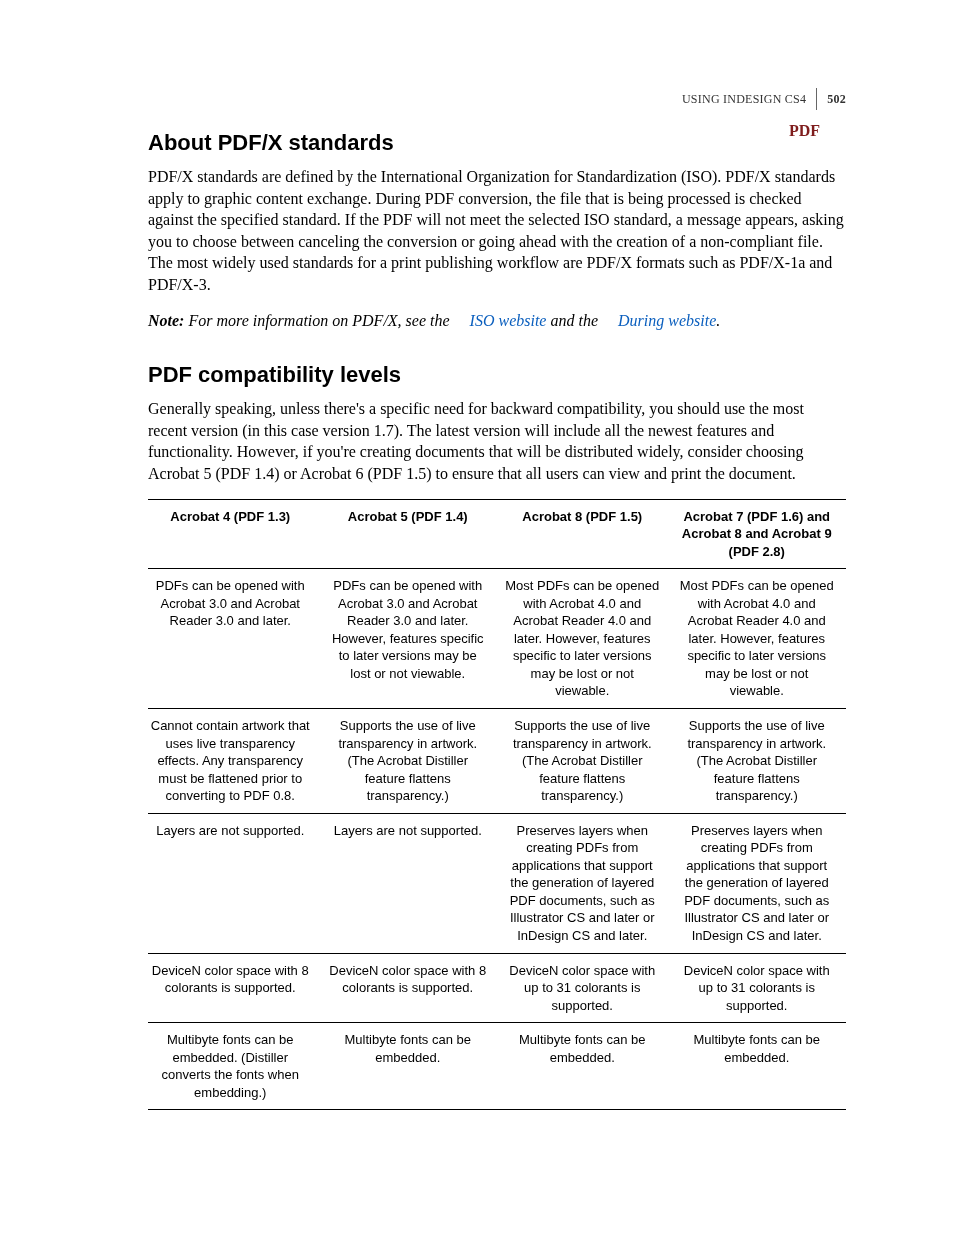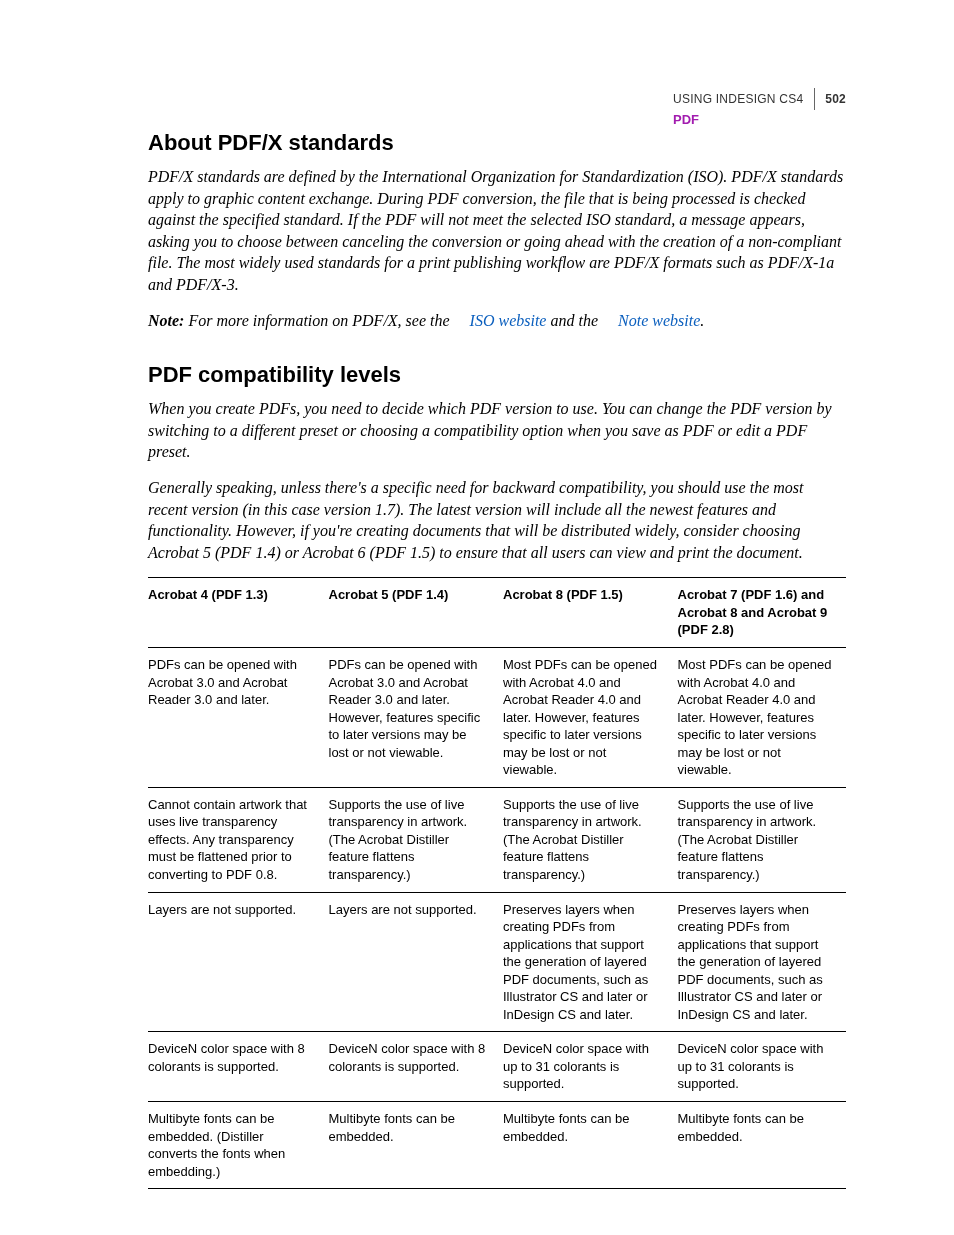--- a/index.html
+++ b/index.html
@@ -1,53 +1,52 @@
 <!DOCTYPE html>
 <html><head>
 <meta charset="utf-8">
 <style>
   html,body{margin:0;padding:0;background:#fff;font-family:"Minion Pro","Times New Roman",Georgia,serif;color:#000;}
   .page{width:954px;min-height:1235px;margin:0 auto;position:relative;box-sizing:border-box;padding:88px 108px 80px 148px;}
-  .running-head{position:absolute;top:88px;right:108px;font-family:Liberation Sans, sans-serif;}
+  .running-head{position:absolute;top:88px;right:108px;text-align:right;font-family:Liberation Serif, serif;}
   .running-head .line{font-size:12px;color:#333;letter-spacing:.02em;}
   .running-head .pnum{font-weight:700;}
   .running-head .divider{display:inline-block;border-left:1px solid #666;height:22px;vertical-align:middle;margin:0 6px 0 6px;}
-  .running-head .sec{font-size:13px;font-weight:700;color:#a21caf;display:block;margin-top:2px;padding-right:26px;}
+  .running-head .sec{font-size:16px;font-weight:700;color:#7f1d1d;display:block;margin-top:12px;padding-right:26px;}
   h2{font-family:"Myriad Pro","Segoe UI",Arial,sans-serif;font-weight:700;font-size:22px;margin:0 0 10px 0;color:#000;}
   h2.first{margin-top:42px;}
   h2.second{margin-top:31px;}
-  p{font-size:16px;line-height:1.35;margin:0 0 14px 0;text-align:left;font-style:italic;}
+  p{font-size:16px;line-height:1.35;margin:0 0 14px 0;text-align:left;}
   .note-label{font-weight:700;font-style:italic;margin-top:43px;}
   .note{font-style:italic;}
   a.link{color:#0b5fbe;text-decoration:none;margin-left:16px;}
   table.compat{width:100%;border-collapse:collapse;margin-top:10px;font-family:"Myriad Pro","Segoe UI",Arial,sans-serif;table-layout:fixed;border-top:1px solid #000;border-bottom:1px solid #000;}
-  table.compat th,table.compat td{border-top:1px solid #000;border-bottom:1px solid #000;padding:8px 10px 8px 6px;font-size:13px;line-height:1.35;text-align:left;vertical-align:top;}
+  table.compat th,table.compat td{border-top:1px solid #000;border-bottom:1px solid #000;padding:8px 10px 8px 6px;font-size:13px;line-height:1.35;text-align:center;vertical-align:top;}
   table.compat th{font-weight:700;}
   table.compat th:nth-child(1),table.compat td:nth-child(1){padding-left:0;}
 </style>
 </head>
 <body>
 
 <div class="page">
 
   <div class="running-head">
     <span class="line">USING INDESIGN CS4</span>
     <span class="divider"></span>
     <span class="line pnum">502</span>
     <span class="sec">PDF</span>
   </div>
 
   <h2 class="first">About PDF/X standards</h2>
   <p>PDF/X standards are defined by the International Organization for Standardization (ISO). PDF/X standards apply to graphic content exchange. During PDF conversion, the file that is being processed is checked against the specified standard. If the PDF will not meet the selected ISO standard, a message appears, asking you to choose between canceling the conversion or going ahead with the creation of a non-compliant file. The most widely used standards for a print publishing workflow are PDF/X formats such as PDF/X-1a and PDF/X-3.</p>
   <p class="note">
-    <span class="note-label">Note:</span><span> For more information on PDF/X, see the </span><a href="#" class="link">ISO website</a><span> and the </span><a href="#" class="link">Note website</a><span>.</span>
+    <span class="note-label">Note:</span><span> For more information on PDF/X, see the </span><a href="#" class="link">ISO website</a><span> and the </span><a href="#" class="link">During website</a><span>.</span>
   </p>
 
   <h2 class="second">PDF compatibility levels</h2>
-  <p>When you create PDFs, you need to decide which PDF version to use. You can change the PDF version by switching to a different preset or choosing a compatibility option when you save as PDF or edit a PDF preset.</p>
   <p>Generally speaking, unless there's a specific need for backward compatibility, you should use the most recent version (in this case version 1.7). The latest version will include all the newest features and functionality. However, if you're creating documents that will be distributed widely, consider choosing Acrobat 5 (PDF 1.4) or Acrobat 6 (PDF 1.5) to ensure that all users can view and print the document.</p>
 
   <table class="compat">
     <thead>
       <tr>
         <th>Acrobat 4 (PDF 1.3)</th>
         <th>Acrobat 5 (PDF 1.4)</th>
         <th>Acrobat 8 (PDF 1.5)</th>
         <th>Acrobat 7 (PDF 1.6) and Acrobat 8 and Acrobat 9 (PDF 2.8)</th>
       </tr>

